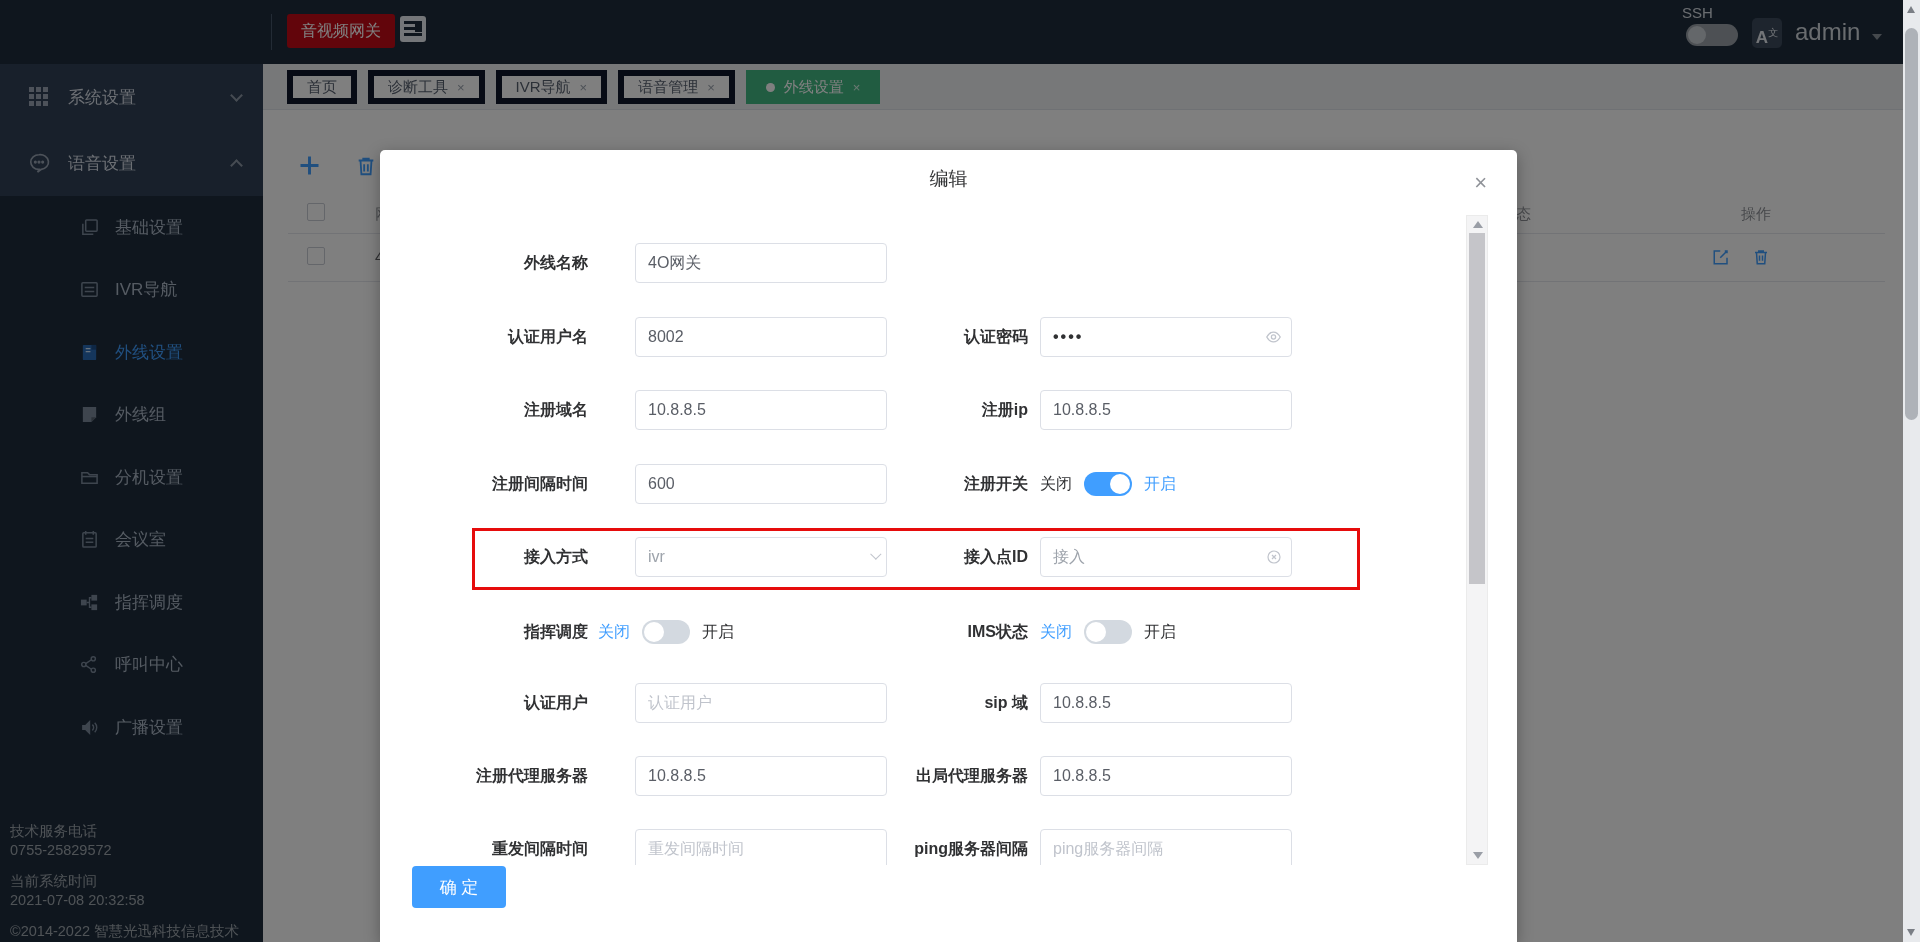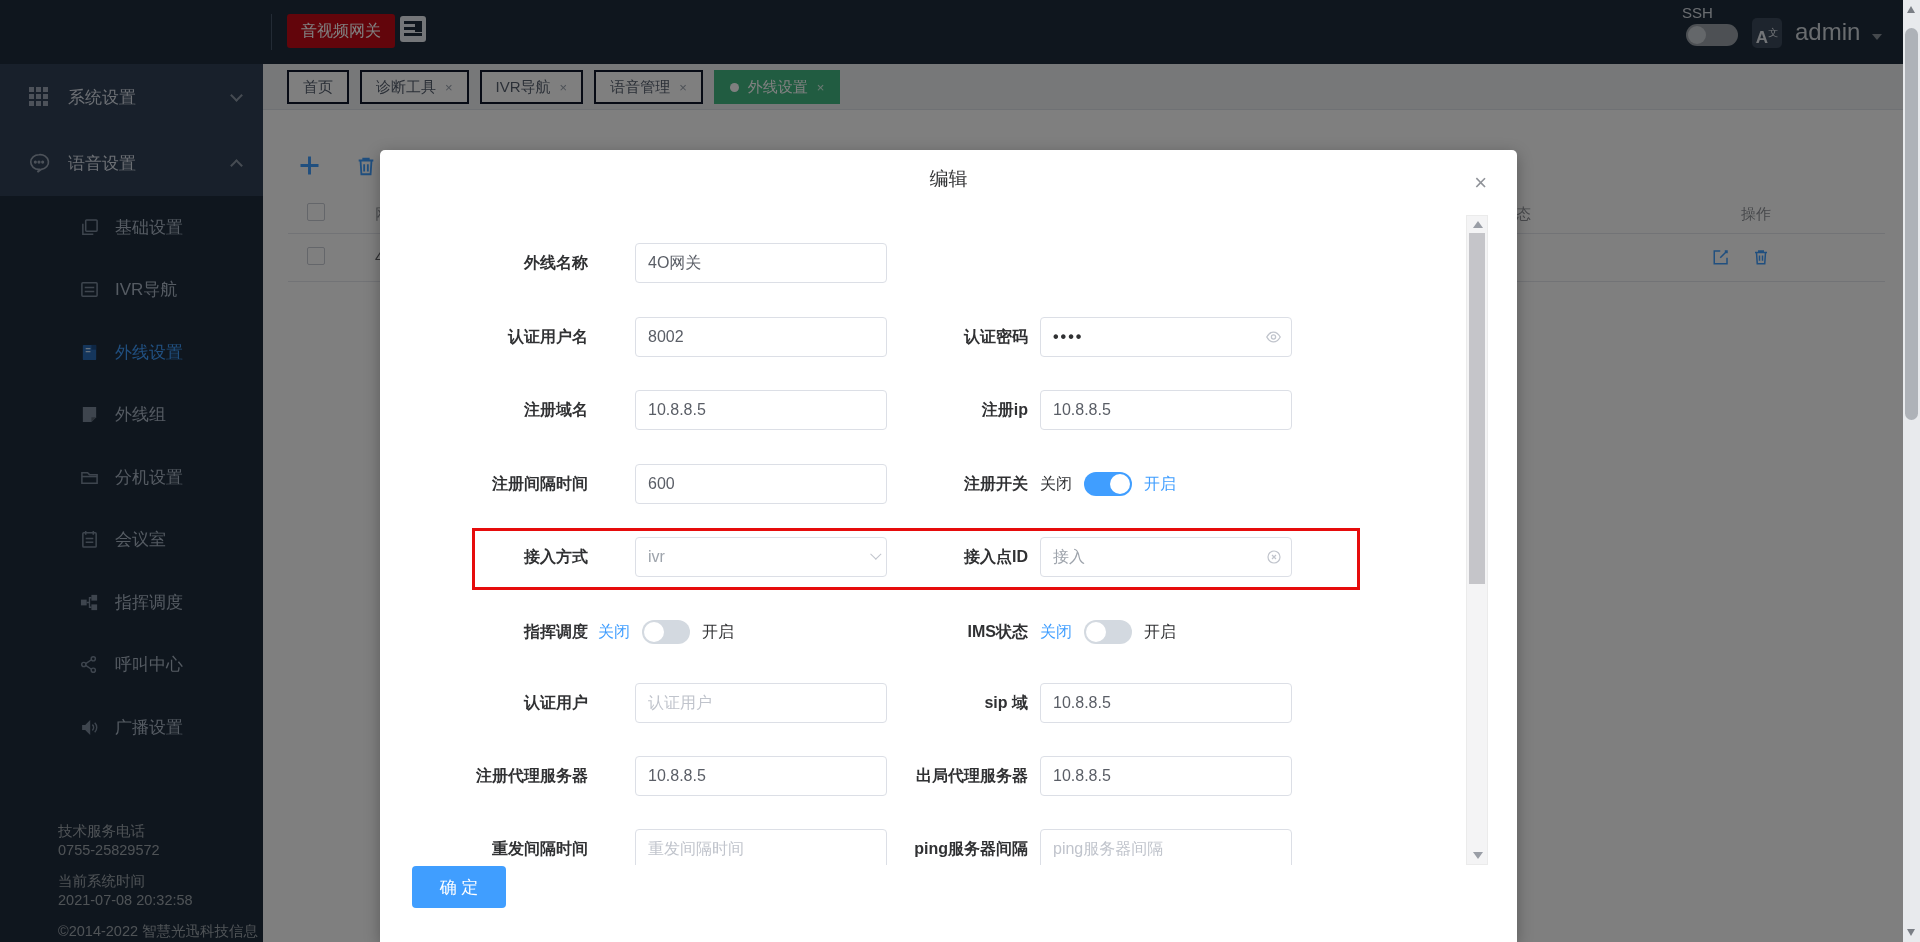--- a/index.html
+++ b/index.html
@@ -32,26 +32,26 @@
   .side-group .g-ico { width:22px; height:22px; margin-right:18px; flex:0 0 auto; }
   .side-group .g-label { flex:1; }
   .chev { width:9px; height:9px; border-right:2px solid #8d98a6; border-bottom:2px solid #8d98a6; }
   .chev.down { transform:rotate(45deg); margin-top:-4px; }
   .chev.up { transform:rotate(-135deg); margin-top:4px; }
   .submenu { position:absolute; left:0; top:132px; width:263px; bottom:0; background:#1f2d3d; }
   .side-item { height:62.5px; display:flex; align-items:center; padding-left:80px; color:#aab6c5; font-size:17px; cursor:pointer; }
   .side-item .s-ico { width:19px; height:19px; margin-right:16px; flex:0 0 auto; }
   .side-item.active { color:#409EFF; }
   .side-footer { position:absolute; left:10px; top:626px; color:#9ea6ad; font-size:14.5px; line-height:19px; }
-  .side-footer .blk { margin-bottom:12px;margin-left:48px; }
+  .side-footer .blk { margin-bottom:12px; }
 
   
   .tabstrip { position:absolute; left:263px; top:64px; width:1640px; height:46px; background:#eef0f3; border-bottom:1px solid #dfe3e8; z-index:5; }
   .tabs { position:absolute; left:24px; top:6px; display:flex; gap:11px; }
-  .tab { height:34px; background:#fff; border:2px solid #0f172a; display:flex; align-items:center; padding:0 14px; font-size:15px; color:#57606f; cursor:pointer;justify-content:flex-end; }
+  .tab { height:34px; background:#fff; border:6px solid #0f172a; display:flex; align-items:center; padding:0 14px; font-size:15px; color:#57606f; cursor:pointer;justify-content:flex-end; }
   .tab .tx { margin-left:9px; color:#9aa2ad; font-size:13px; }
   .tab.active { background:#42b983; border-color:#42b983; color:#fff; }
   .tab.active .tx { color:#d9f2e6; }
   .tab.active .dot { width:9px; height:9px; border-radius:50%; background:#fff; margin-right:9px; }
 
   
   .content { position:absolute; left:263px; top:110px; width:1640px; height:832px; background:#fff; z-index:1; }
   .tb-add { position:absolute; left:33px; top:42px; }
   .tb-del { position:absolute; left:92px; top:45px; }
   .grid-line { position:absolute; left:25px; width:1597px; border-bottom:1px solid #e4e7ed; }

